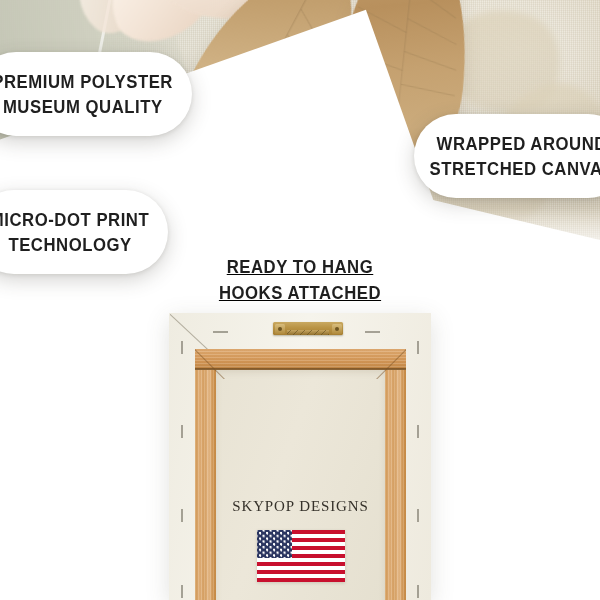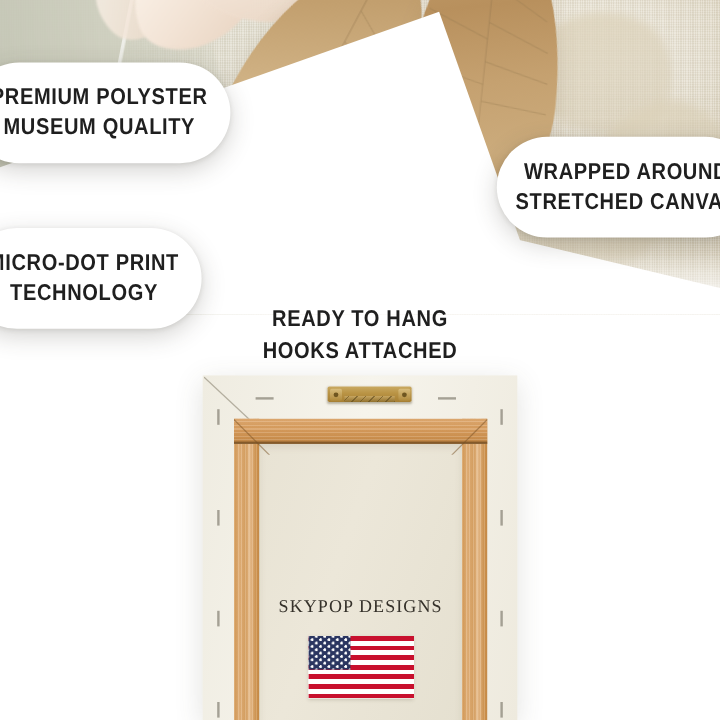--- a/index.html
+++ b/index.html
@@ -173,20 +173,21 @@
   #pill-premium  { left: -26px; top: 52px;  width: 218px; height: 84px; }
   #pill-wrapped  { left: 414px; top: 114px; width: 216px; height: 84px; }
   #pill-microdot { left: -28px; top: 190px; width: 196px; height: 84px; }
 
   
   #caption-hang {
     position: absolute;
     left: 0; right: 0;
     top: 254px;
     text-align: center;
+    text-decoration: underline;
   }
   #caption-hang .line {
     font-family: "Liberation Sans", sans-serif;
     font-weight: 700;
     color: #1f1f1f;
     font-size: 19px;
     letter-spacing: .6px;
     line-height: 1.38;
     transform: scaleX(.88);
     display: block;

